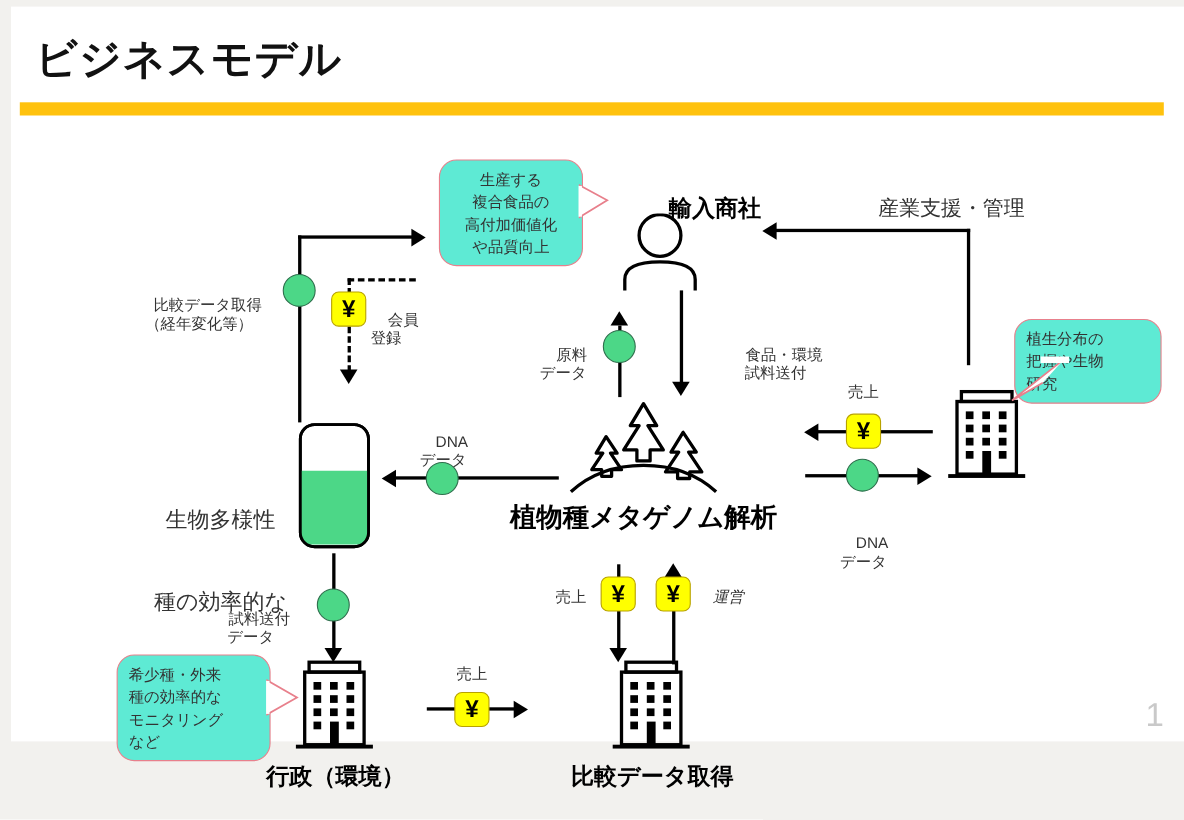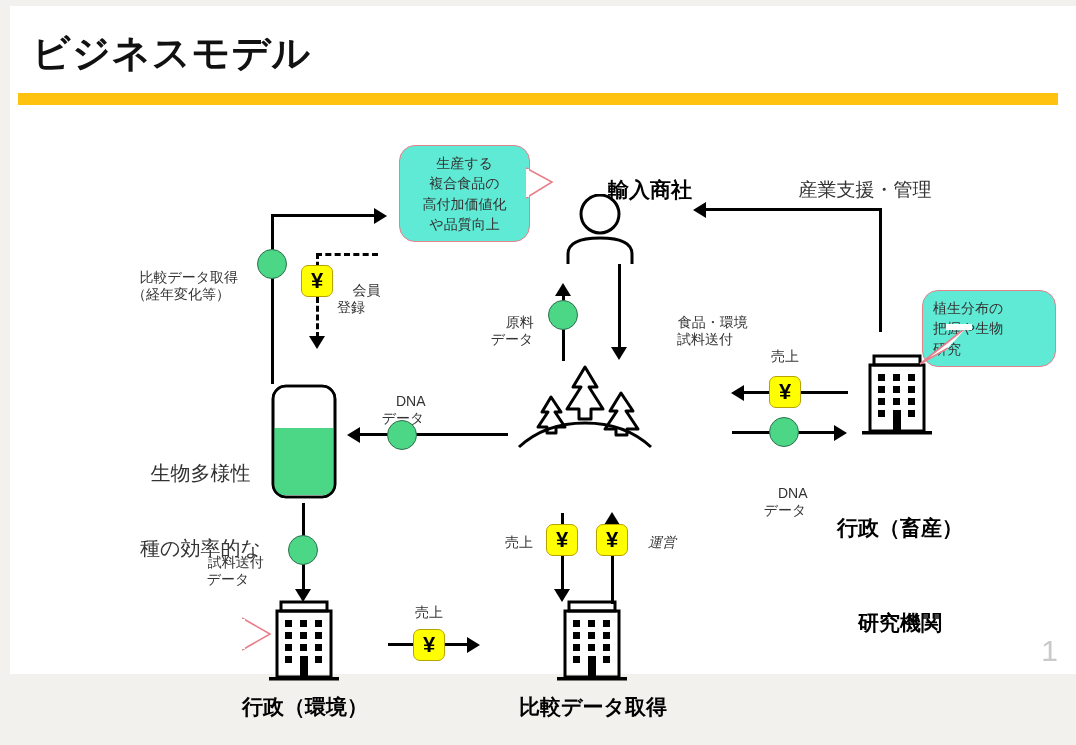--- a/index.html
+++ b/index.html
@@ -126,20 +126,24 @@
   </div>
 
   <div class="vline" style="left:292px;top:497px;height:90px;"></div>
   <div class="arrow ar-down" style="left:285px;top:583px;"></div>
   <div class="gdot" style="left:278px;top:529px;"></div>
   <div class="lbl small" style="left:170px;top:530px;width:96px;">
     <span style="white-space:pre-line;">試料送付
 データ</span>
   </div>
 
+  <div class="callout" style="left:96px;top:589px;width:140px;text-align:left;">希少種・外来
+種の効率的な
+モニタリング
+など</div>
   <svg class="icon" style="left:232px;top:608px;" width="32" height="44" viewBox="0 0 32 44">
     <path d="M0 4 L28 20 L0 36" fill="#fff" stroke="#e8808c" stroke-width="1.6"></path>
     <rect x="-2" y="5" width="5" height="30" fill="#fff"></rect>
   </svg>
 
   <svg class="icon" style="left:253px;top:594px;" width="82" height="86" viewBox="0 0 82 86">
     <rect x="18" y="2" width="46" height="9" fill="none" stroke="#000" stroke-width="3"></rect>
     <rect x="14" y="11" width="54" height="66" fill="none" stroke="#000" stroke-width="3"></rect>
     <rect x="6" y="77" width="70" height="3.5" fill="#000"></rect>
     <g fill="#000">
@@ -165,20 +169,21 @@
   <div class="lbl small" style="left:397px;top:598px;width:44px;">売上</div>
 
   <svg class="icon" style="left:505px;top:355px;" width="140" height="92" viewBox="0 0 140 92">
     <g fill="none" stroke="#000" stroke-width="3" stroke-linejoin="round">
       <path d="M70 6 L58 26 L66 26 L52 48 L64 48 L64 58 L76 58 L76 48 L88 48 L74 26 L82 26 Z"></path>
       <path d="M36 36 L27 51 L33 51 L23 66 L32 66 L32 72 L41 72 L41 66 L50 66 L40 51 L46 51 Z"></path>
       <path d="M106 32 L95 50 L102 50 L90 68 L101 68 L101 74 L112 74 L112 68 L123 68 L111 50 L118 50 Z"></path>
       <path d="M4 86 Q30 62 70 62 Q110 62 136 86"></path>
     </g>
   </svg>
+  <div class="lbl big" style="left:445px;top:450px;width:260px;font-size:24px;">植物種メタゲノム解析</div>
 
   <div class="vline" style="left:552px;top:290px;height:65px;"></div>
   <div class="arrow ar-up" style="left:545px;top:277px;"></div>
   <div class="gdot" style="left:538px;top:294px;"></div>
   <div class="lbl small" style="left:472px;top:290px;width:60px;">
     <span style="white-space:pre-line;">原料
 データ</span>
   </div>
 
   <div class="vline" style="left:608px;top:258px;height:86px;"></div>
@@ -249,24 +254,20 @@
         <rect x="37" y="32" width="7" height="7"></rect>
         <rect x="52" y="32" width="7" height="7"></rect>
       <rect x="22" y="44" width="7" height="7"></rect>
         <rect x="37" y="44" width="7" height="7"></rect>
         <rect x="52" y="44" width="7" height="7"></rect>
       <rect x="22" y="56" width="7" height="7"></rect>
         <rect x="52" y="56" width="7" height="7"></rect>
       <rect x="37" y="56" width="8" height="21"></rect>
     </g>
   </svg>
-  <div class="lbl node" style="left:810px;top:443px;width:160px;line-height:1.5;">
-    <div>行政（畜産）</div>
-    <div>研究機関</div>
-  </div>
 
   <div class="callout" style="left:912px;top:236px;width:134px;text-align:left;margin-top:48px;">植生分布の
 把握や生物
 研究</div>
   <svg class="icon" style="left:892px;top:318px;" width="70" height="50" viewBox="0 0 70 50">
     <path d="M66 2 L18 40 L46 24" fill="#fff" stroke="#e8808c" stroke-width="1.6"></path>
     <rect x="44" y="-2" width="26" height="8" fill="#fff"></rect>
   </svg>
 
   <div id="page-num">1</div>

